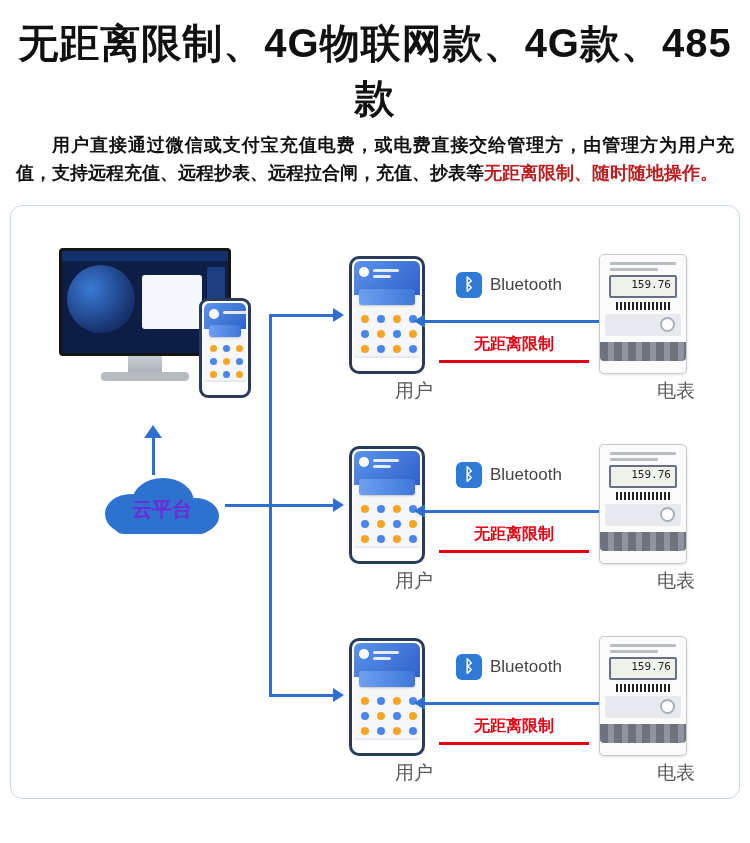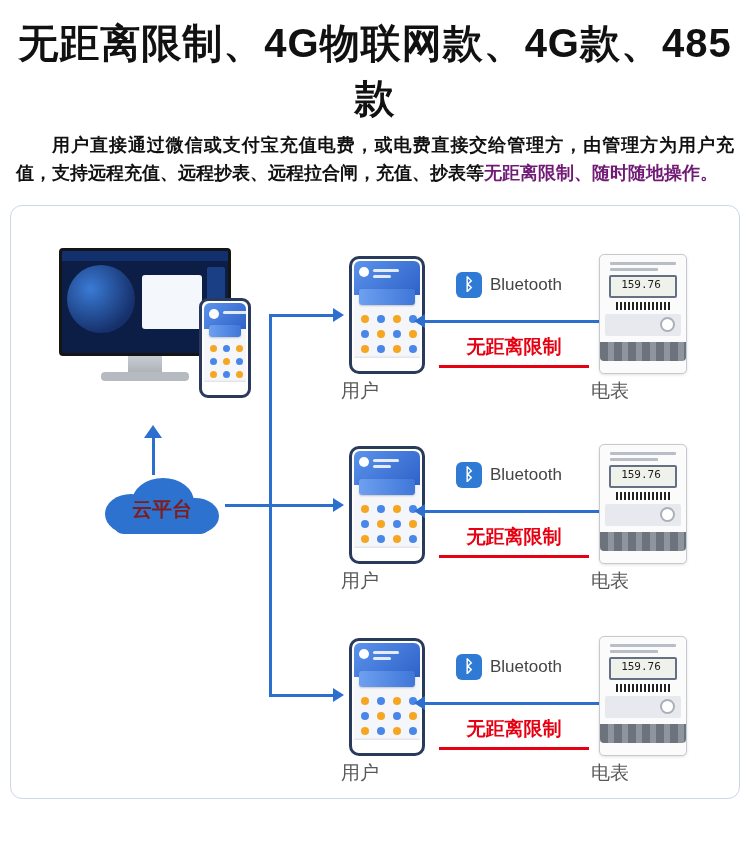--- a/index.html
+++ b/index.html
@@ -4,26 +4,26 @@
 <style>
   html,body{margin:0;padding:0;background:#fff;}
   body{width:750px;height:843px;position:relative;overflow:hidden;
        font-family:"Liberation Sans",sans-serif;color:#111;}
 
   .title{margin:16px 8px 6px;text-align:center;font-size:40px;font-weight:800;
          letter-spacing:1px;}
 
   .intro{margin:6px 16px 0;font-size:18px;font-weight:700;line-height:1.55;
          text-indent:2em;text-align:justify;}
-  .intro .hl{color:#701a75;}
+  .intro .hl{color:#b91c1c;}
 
   .diagram{position:absolute;left:10px;top:205px;width:728px;height:592px;
            border:1px solid #ccd7e6;border-radius:12px;background:#fff;}
 
-  .label{position:absolute;text-align:left;color:#595959;font-size:19px;}
+  .label{position:absolute;text-align:right;color:#595959;font-size:19px;}
 
   
   .monitor{position:absolute;left:48px;top:42px;width:172px;}
   .monitor-screen{width:166px;height:102px;background:#0c1e45;border:3px solid #151515;
                   border-radius:4px;position:relative;overflow:hidden;}
   .dash-topbar{position:absolute;top:0;left:0;right:0;height:10px;background:#13306e;}
   .dash-globe{position:absolute;left:5px;top:14px;width:68px;height:68px;border-radius:50%;
               background:radial-gradient(circle at 35% 35%,#3a7bd5,#16306b 72%);}
   .dash-panel{position:absolute;right:26px;top:24px;width:60px;height:54px;
               background:#f4f7fb;border-radius:3px;}
@@ -60,21 +60,21 @@
   .admin-phone .ph-grid{top:42px;left:6px;width:7px;height:7px;
            box-shadow:13px 0 0 #4a86e8,26px 0 0 #f5a623,
                       0 13px 0 #4a86e8,13px 13px 0 #f5a623,26px 13px 0 #4a86e8,
                       0 26px 0 #f5a623,13px 26px 0 #4a86e8,26px 26px 0 #f5a623;}
 
   .admin-label{left:58px;top:192px;width:134px;}
 
   
   .cloud{position:absolute;left:84px;top:268px;width:134px;height:64px;}
   .cloud svg{position:absolute;inset:0;}
-  .cloud-text{position:absolute;left:0;right:0;top:22px;text-align:center;color:#7f1d1d;
+  .cloud-text{position:absolute;left:0;right:0;top:22px;text-align:center;color:#6d28d9;
               font-size:20px;font-weight:700;}
 
   .conn{position:absolute;background:#2c6fce;}
   .up-line{left:141px;top:231px;width:3px;height:38px;}
   .up-head{position:absolute;left:133px;top:219px;width:0;height:0;
            border:9px solid transparent;border-top:0;border-bottom:13px solid #2c6fce;}
   .cloud-h{left:214px;top:298px;width:44px;height:3px;}
   .trunk{left:258px;top:108px;width:3px;height:382px;}
   .branch{position:absolute;left:258px;width:64px;height:3px;background:#2c6fce;}
   .branch .tip{position:absolute;right:-11px;top:-6px;width:0;height:0;
@@ -90,33 +90,33 @@
            background:#2e7ad4;color:#fff;font-size:17px;font-weight:700;text-align:center;
            line-height:26px;}
   .bt-label{position:absolute;left:479px;top:19px;font-size:17px;color:#444;}
 
   .dbl-arrow{position:absolute;left:414px;top:64px;width:174px;height:3px;background:#2c6fce;}
   .ah{position:absolute;width:0;height:0;border:7px solid transparent;}
   .ah.left{left:-11px;top:-6px;border-left:0;border-right:11px solid #2c6fce;}
   .ah.right{right:-11px;top:-6px;border-right:0;border-left:11px solid #2c6fce;}
 
   .limit-label{position:absolute;left:428px;top:78px;width:150px;text-align:center;
-               color:#e60012;font-size:19px;font-weight:800;padding-bottom:5px;
+               color:#e60012;font-size:16px;font-weight:800;padding-bottom:5px;
                border-bottom:3px solid #e60012;}
 
   
   .meter{position:absolute;left:588px;top:-2px;width:88px;height:120px;background:#fbfbfc;
          border:1px solid #c5c9d0;border-radius:5px;box-sizing:border-box;
          box-shadow:0 1px 3px rgba(0,0,0,.12);}
   .m-line{height:3px;background:#b9bec6;border-radius:1px;margin:3px 10px 0;}
   .m-line.a{margin-top:7px;}
   .m-line.b{margin-right:28px;}
   .meter-lcd{margin:4px 9px 0;height:19px;background:#eef2ea;border:2px solid #667085;
              border-radius:2px;font-family:"DejaVu Sans Mono",monospace;font-size:11px;
-             line-height:16px;text-align:center;padding-right:4px;color:#1c1c1c;}
+             line-height:16px;text-align:right;padding-right:4px;color:#1c1c1c;}
   .meter-barcode{margin:4px 16px 0;height:8px;
                  background:repeating-linear-gradient(90deg,#222 0 2px,#fff 2px 4px);}
   .meter-mid{margin:4px 5px 0;height:22px;background:#e7e9ee;border-radius:2px;position:relative;}
   .meter-btn{position:absolute;right:6px;top:3px;width:15px;height:15px;border-radius:50%;
              background:#fff;border:2px solid #aab0b8;box-sizing:border-box;}
   .meter-terminals{margin-top:6px;height:19px;border-radius:0 0 4px 4px;
                    background:repeating-linear-gradient(90deg,#6d737c 0 8px,#8f959e 8px 14px);}
 </style>
 </head>
 <body>

